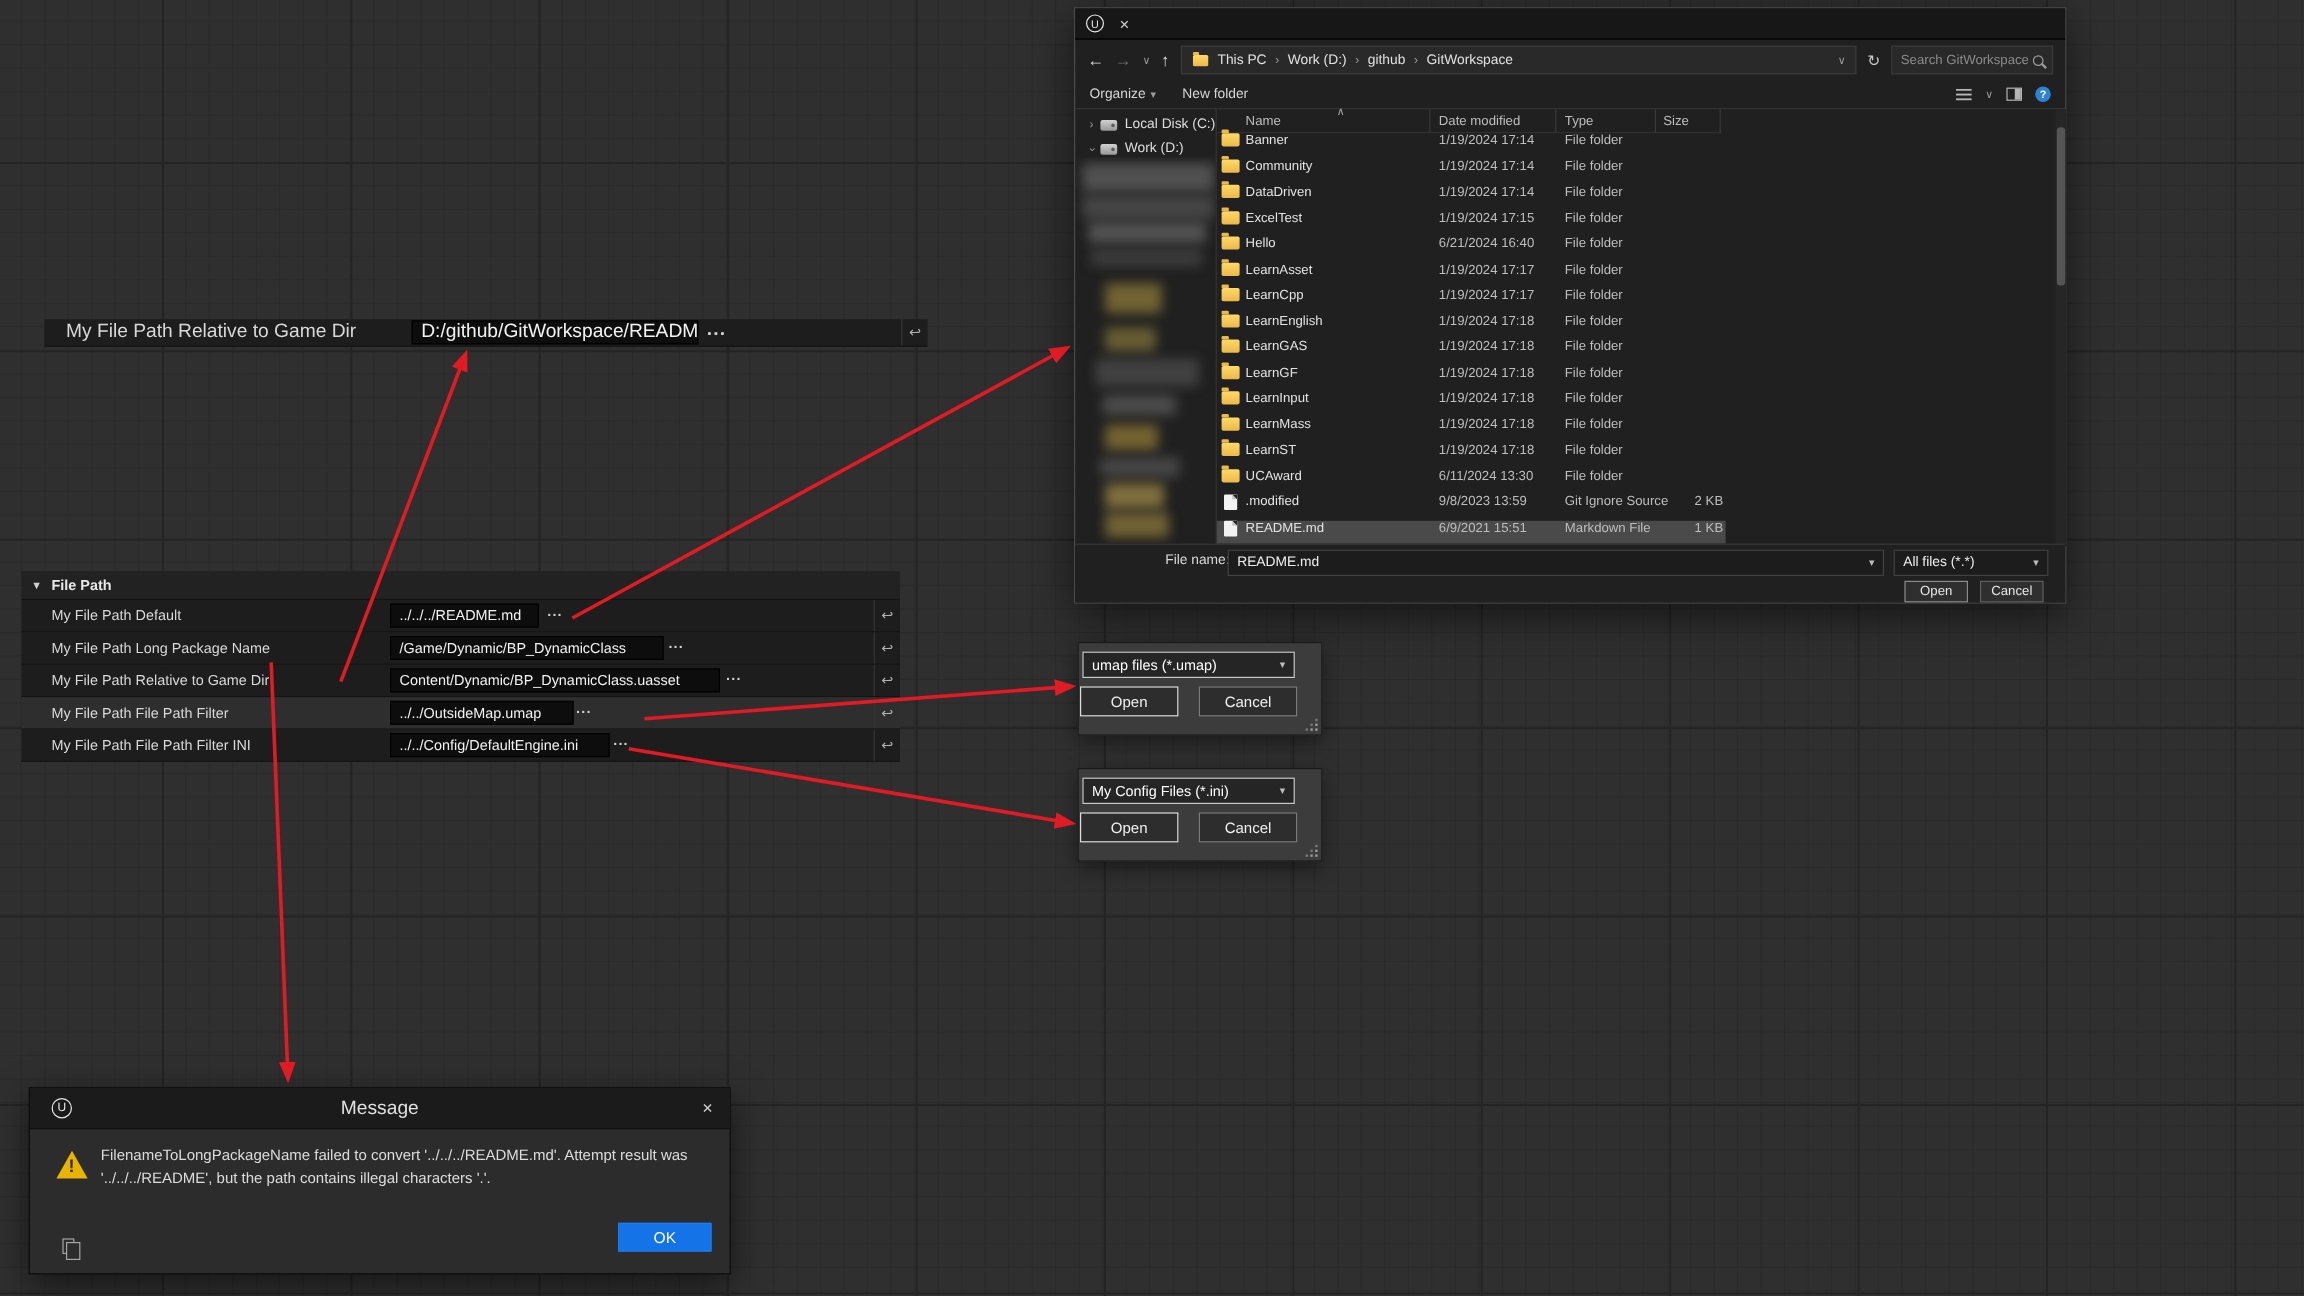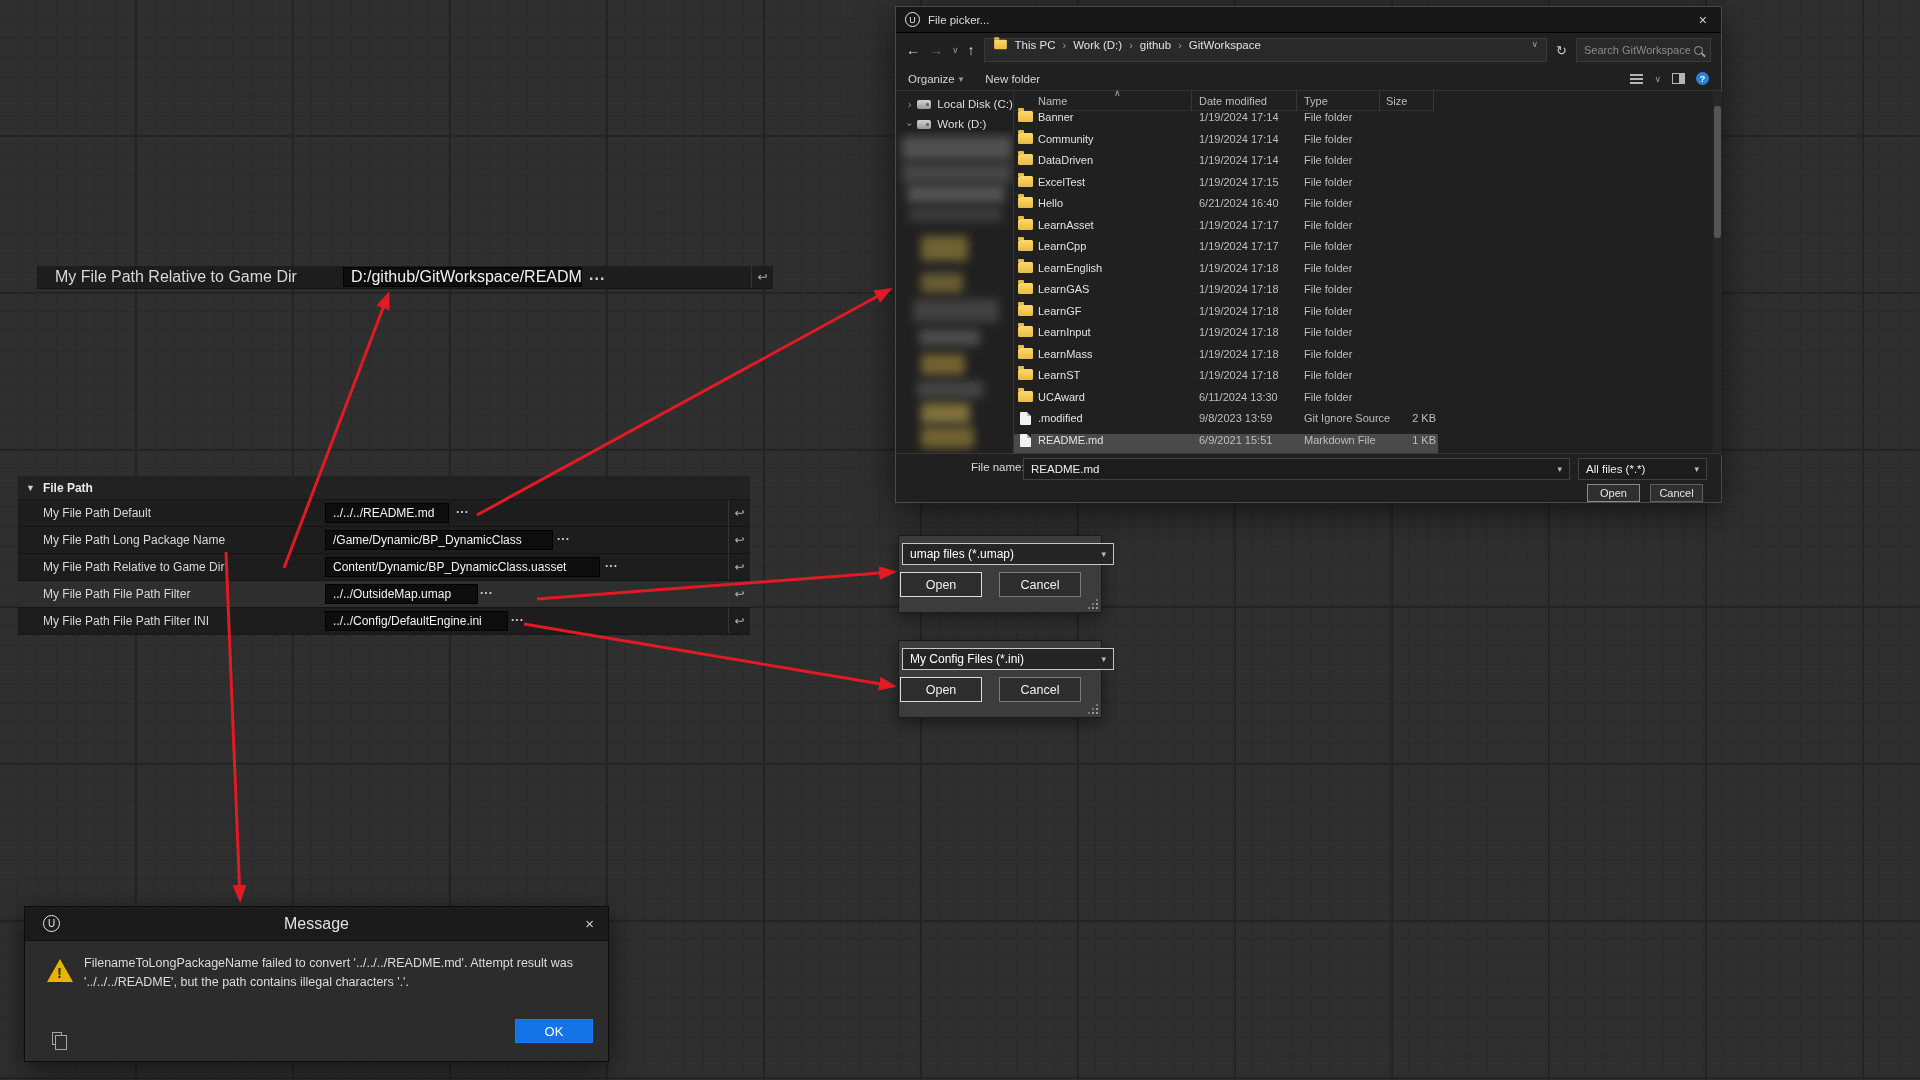--- a/index.html
+++ b/index.html
@@ -34,21 +34,21 @@
   
   .fp{position:absolute;left:895px;top:6px;width:827px;height:497px;background:#202020;border:1px solid #4a4a4a;box-shadow:0 10px 34px rgba(0,0,0,.55);z-index:10;font-size:11.5px}
   .fp-title{height:26px;background:#171717;display:flex;align-items:center;padding:0 9px;gap:8px;border-bottom:1px solid #000}
   .u-logo{width:15px;height:15px;border:1.5px solid #e8e8e8;border-radius:50%;display:flex;align-items:center;justify-content:center;font-size:9px;color:#e8e8e8;flex:none}
   .fp-title-text{flex:1;color:#dcdcdc;font-size:11.5px}
   .win-close{color:#cfcfcf;font-size:14px;padding:0 5px;cursor:pointer}
   .fp-nav{height:34px;display:flex;align-items:center;padding:0 10px;gap:9px}
   .nav-ic{color:#d8d8d8;font-size:14px;cursor:pointer}
   .nav-ic.dis{color:#6b6b6b}
   .nav-chev{color:#9a9a9a;font-size:9px;cursor:pointer}
-  .crumbbar{flex:1;height:24px;background:#292929;border:1px solid #3a3a3a;display:flex;align-items:flex-start;padding:0 8px;gap:7px;color:#e0e0e0;cursor:pointer}
+  .crumbbar{flex:1;height:24px;background:#292929;border:1px solid #3a3a3a;display:flex;align-items:center;padding:0 8px;gap:7px;color:#e0e0e0;cursor:pointer}
   .crumb-sep{color:#9a9a9a;font-size:11px}
   .crumb-chev{margin-left:auto;color:#9a9a9a;font-size:9px}
   .refresh-ic{color:#c8c8c8;font-size:13px;cursor:pointer}
   .searchbar{width:135px;height:24px;background:#292929;border:1px solid #3a3a3a;display:flex;align-items:center;padding:0 7px;gap:4px}
   .searchbar input{flex:1;min-width:0;background:transparent;border:none;outline:none;color:#ddd;font-size:11px;font-family:inherit}
   .searchbar input::placeholder{color:#8b8b8b}
   .mag{width:9px;height:9px;border:1.5px solid #9a9a9a;border-radius:50%;position:relative;flex:none}
   .mag::after{content:"";position:absolute;width:5px;height:1.5px;background:#9a9a9a;transform:rotate(45deg);right:-4px;bottom:-2px}
   .fp-toolbar{height:24px;display:flex;align-items:center;padding:0 12px;gap:4px;border-bottom:1px solid #333;color:#d5d5d5}
   .tb-gap{width:14px}
@@ -93,21 +93,21 @@
   .combo{background:#1c1c1c;border:1px solid #424242;display:flex;align-items:center;justify-content:space-between;padding:0 7px;color:#eee;cursor:pointer}
   .fn-combo{position:absolute;left:127px;top:4px;width:547px;height:22px}
   .ft-combo{position:absolute;left:682px;top:4px;width:129px;height:22px}
   .combo-chev{color:#bdbdbd;font-size:9px}
   .fp-btn{position:absolute;top:30px;width:53px;height:18px;background:#2f2f2f;border:1px solid #5f5f5f;color:#e6e6e6;font-size:11px;font-family:inherit;cursor:pointer}
   .fp-open{left:691px;border-color:#8a8a8a}
   .fp-cancel{left:754px}
 
   
   .mini{position:absolute;width:204px;height:78px;background:#3c3c3c;border:1px solid #1a1a1a;box-shadow:0 5px 16px rgba(0,0,0,.45);z-index:10}
-  .mini .combo{position:absolute;left:3px;top:7px;width:212px;height:22px;background:#252525;border:1px solid #c8c8c8;color:#fff;font-size:12px}
+  .mini .combo{position:absolute;left:3px;top:7px;width:177px;height:22px;background:#252525;border:1px solid #c8c8c8;color:#fff;font-size:12px}
   .mini-btn{position:absolute;top:36px;width:82px;height:25px;background:#2d2d2d;border:1px solid #7a7a7a;color:#f0f0f0;font-size:12.5px;font-family:inherit;cursor:pointer}
   .mini-open{left:1px;border-color:#dcdcdc}
   .mini-cancel{left:100px}
   .grip{position:absolute;right:3px;bottom:3px;width:11px;height:11px;cursor:nwse-resize}
   .grip::before{content:"";position:absolute;right:0;bottom:0;width:2px;height:2px;background:#9a9a9a;box-shadow:-4px 0 #9a9a9a,0 -4px #9a9a9a,-8px 0 #777,0 -8px #777,-4px -4px #777}
 
   
   .msg{position:absolute;left:24px;top:906px;width:585px;height:156px;background:#2c2c2c;border:1px solid #0c0c0c;box-shadow:0 8px 26px rgba(0,0,0,.55);z-index:10}
   .msg-title{position:relative;height:34px;background:#1b1b1b;display:flex;align-items:center;border-bottom:1px solid #101010}
   .msg-title .u-logo{position:absolute;left:18px;width:17px;height:17px;font-size:10px}
@@ -185,21 +185,20 @@
     <span class="ellipsis-btn" style="left:493px">...</span>
     <span class="reset-col">
         <span class="reset-ic">↩</span>
       </span>
   </div>
 </div>
 
 <div class="fp">
   <div class="fp-title">
     <span class="u-logo">U</span>
-    <span class="fp-title-text">File picker...</span>
     <span class="win-close">×</span>
   </div>
 
   <div class="fp-nav">
     <span class="nav-ic">←</span>
     <span class="nav-ic dis">→</span>
     <span class="nav-chev">∨</span>
     <span class="nav-ic">↑</span>
     <div class="crumbbar">
       <span class="ico-folder" style="transform:scale(.85)"></span>

